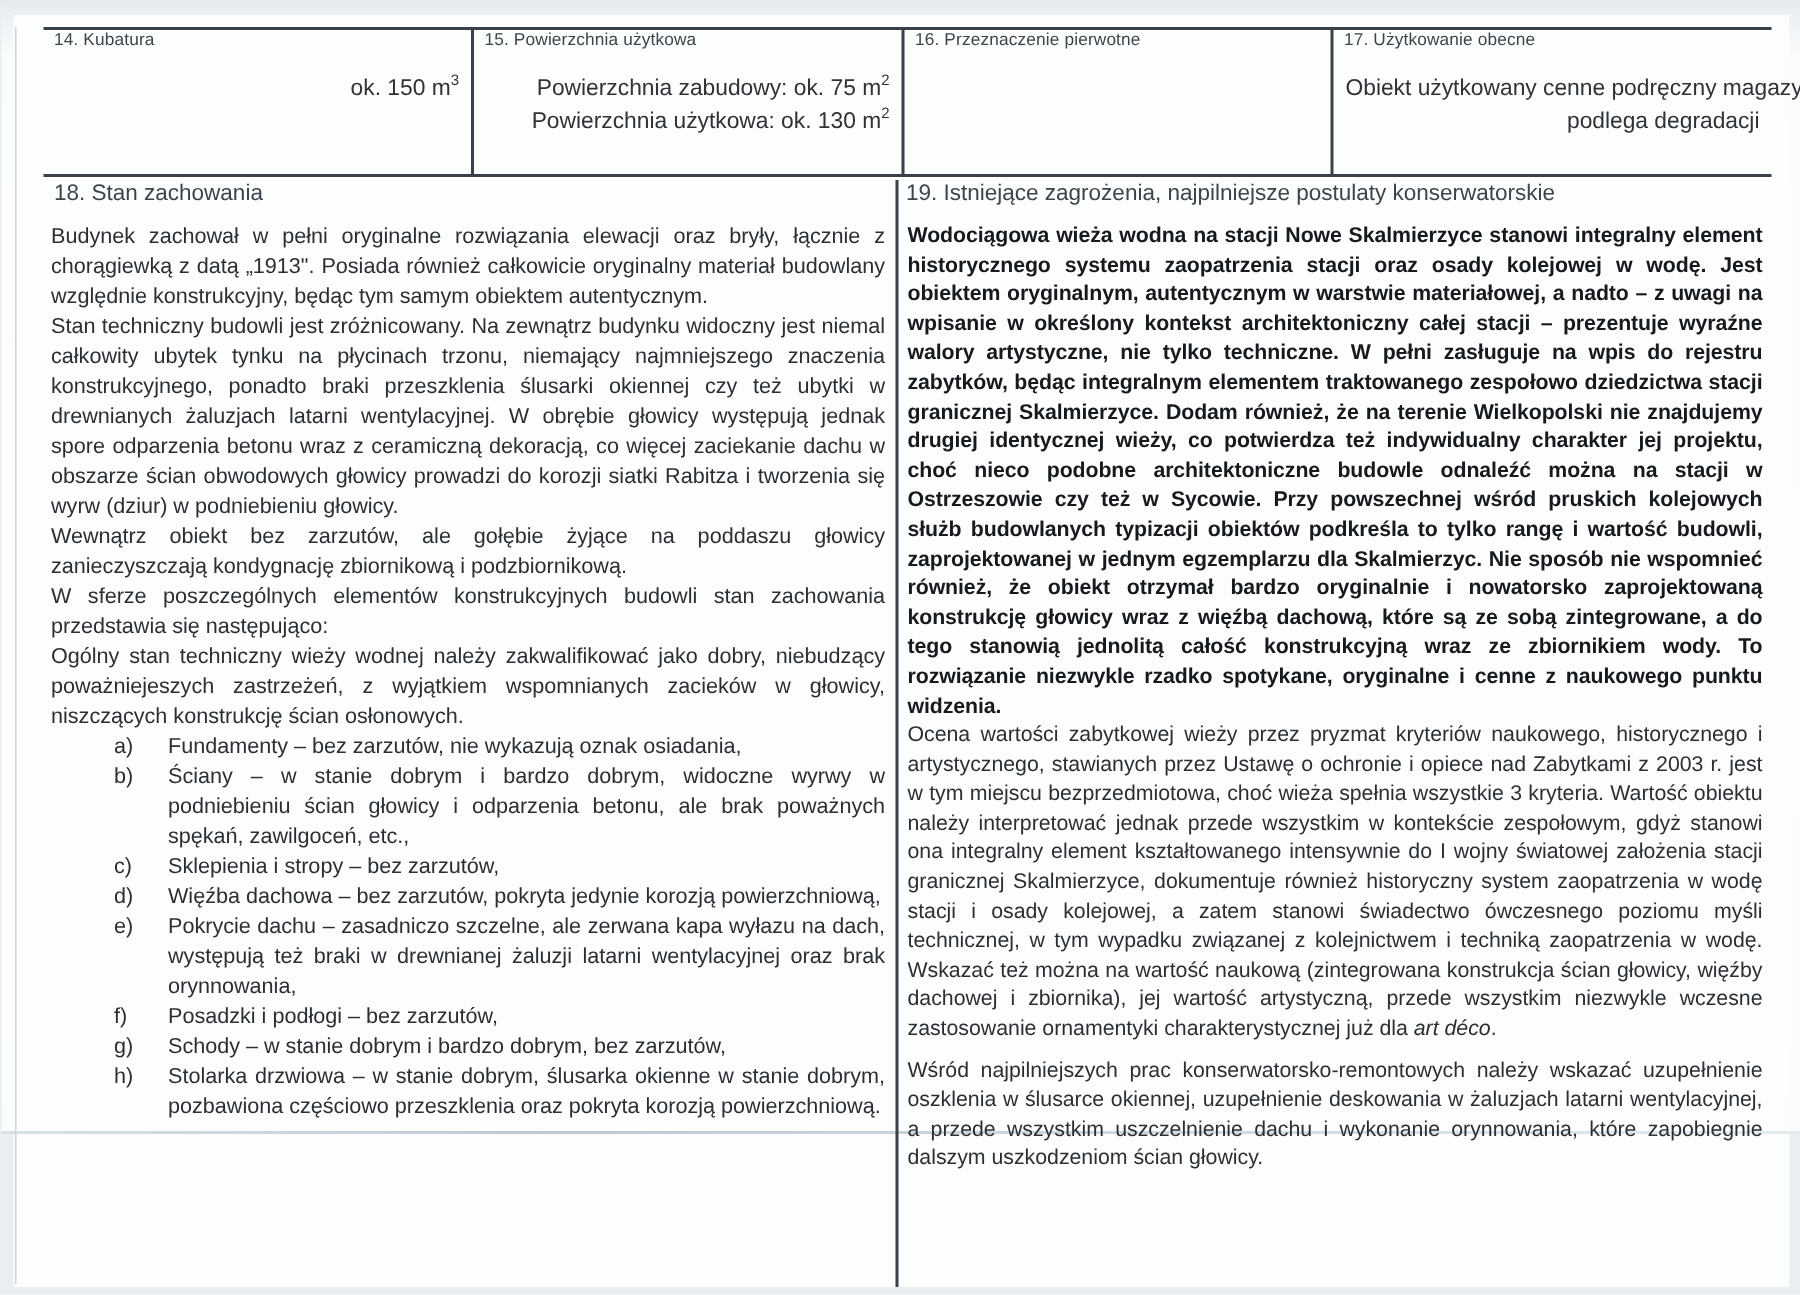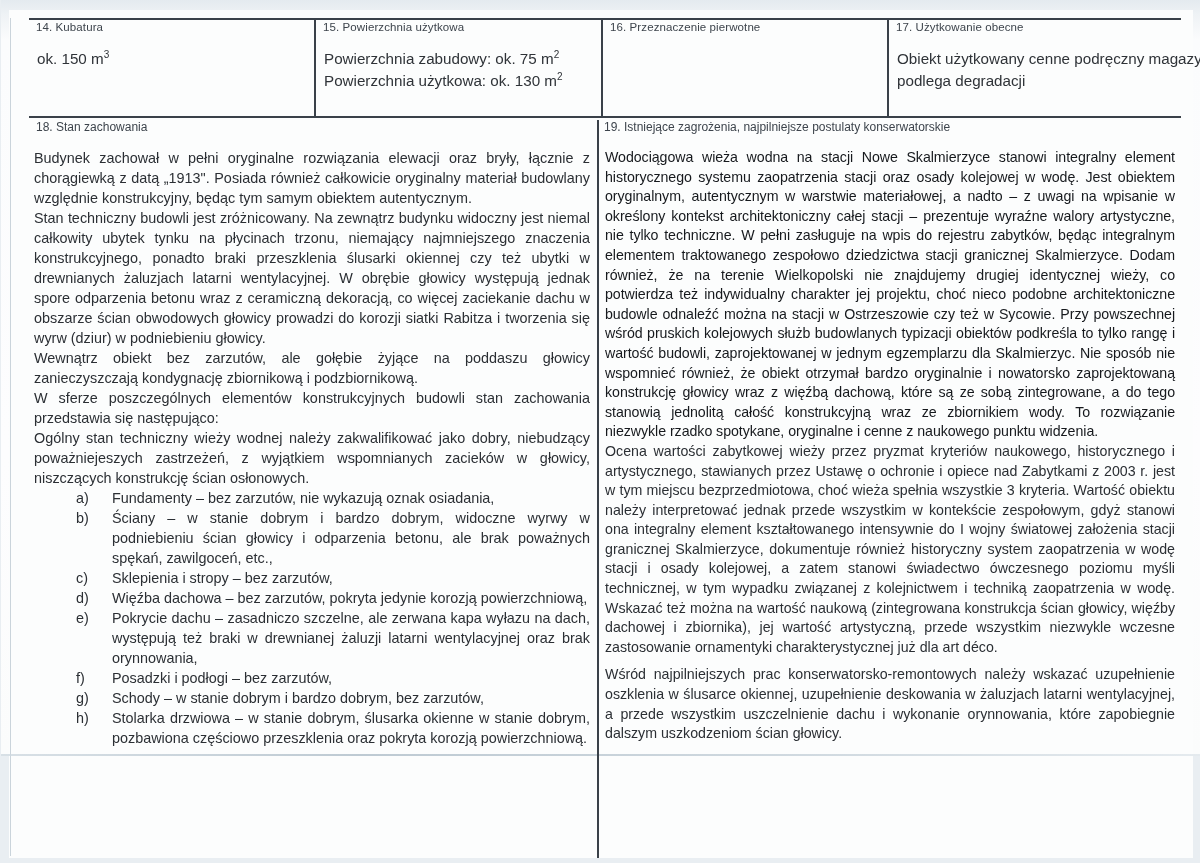--- a/index.html
+++ b/index.html
@@ -96,42 +96,42 @@
     font-size: 11.5px;
     color: #3d444c;
     letter-spacing: .1px;
     white-space: nowrap;
   }
   .cell-val {
     position: absolute;
     left: 0;
     right: 0;
     top: 30px;
-    text-align: left;
+    text-align: right;
     font-size: 15.2px;
     color: #2f3338;
     line-height: 22px;
     padding: 0 8px;
     box-sizing: border-box;
   }
   .cell-val .ln { display: block; white-space: nowrap; }
   sup { font-size: 10px; vertical-align: super; line-height: 0; }
 
   
   .sec-head {
     position: absolute;
     left: 28px;
     top: 120px;
     width: 1152px;
     height: 20px;
   }
   .sec-head-label {
     position: absolute;
     top: 0;
-    font-size: 12px;
+    font-size: 15px;
     color: #3d444c;
     white-space: nowrap;
   }
   .sec-head-18 { left: 7px; }
   .sec-head-19 { left: 575px; }
 
   
   .body-split {
     position: absolute;
     left: 596px;
@@ -159,21 +159,21 @@
     width: 570px;
     font-size: 14.2px;
     line-height: 19.6px;
     color: #2b2f34;
     text-align: justify;
     text-justify: inter-word;
   }
   .col-right p { margin: 0; }
   .col-left p { margin: 0; }
   .col-right p.bold {
-    font-weight: normal;
+    font-weight: bold;
     color: #16191d;
     letter-spacing: -0.05px;
   }
   .col-right p.spacer-before { margin-top: 8px; }
 
   
   ol.lettered {
     list-style: none;
     margin: 0;
     padding: 0 0 0 42px;
@@ -184,21 +184,21 @@
     text-align: justify;
     text-justify: inter-word;
   }
   ol.lettered > li > .marker {
     position: absolute;
     left: 0;
     top: 0;
     width: 28px;
     text-align: left;
   }
-  .italic { }
+  .italic { font-style: italic; }
 </style>
 </head>
 <body>
 
 <div class="scan-page">
   <div class="paper-body"></div>
   <div class="scan-edge-left"></div>
   <div class="scan-edge-bottom"></div>
 
   <div class="field-row">

